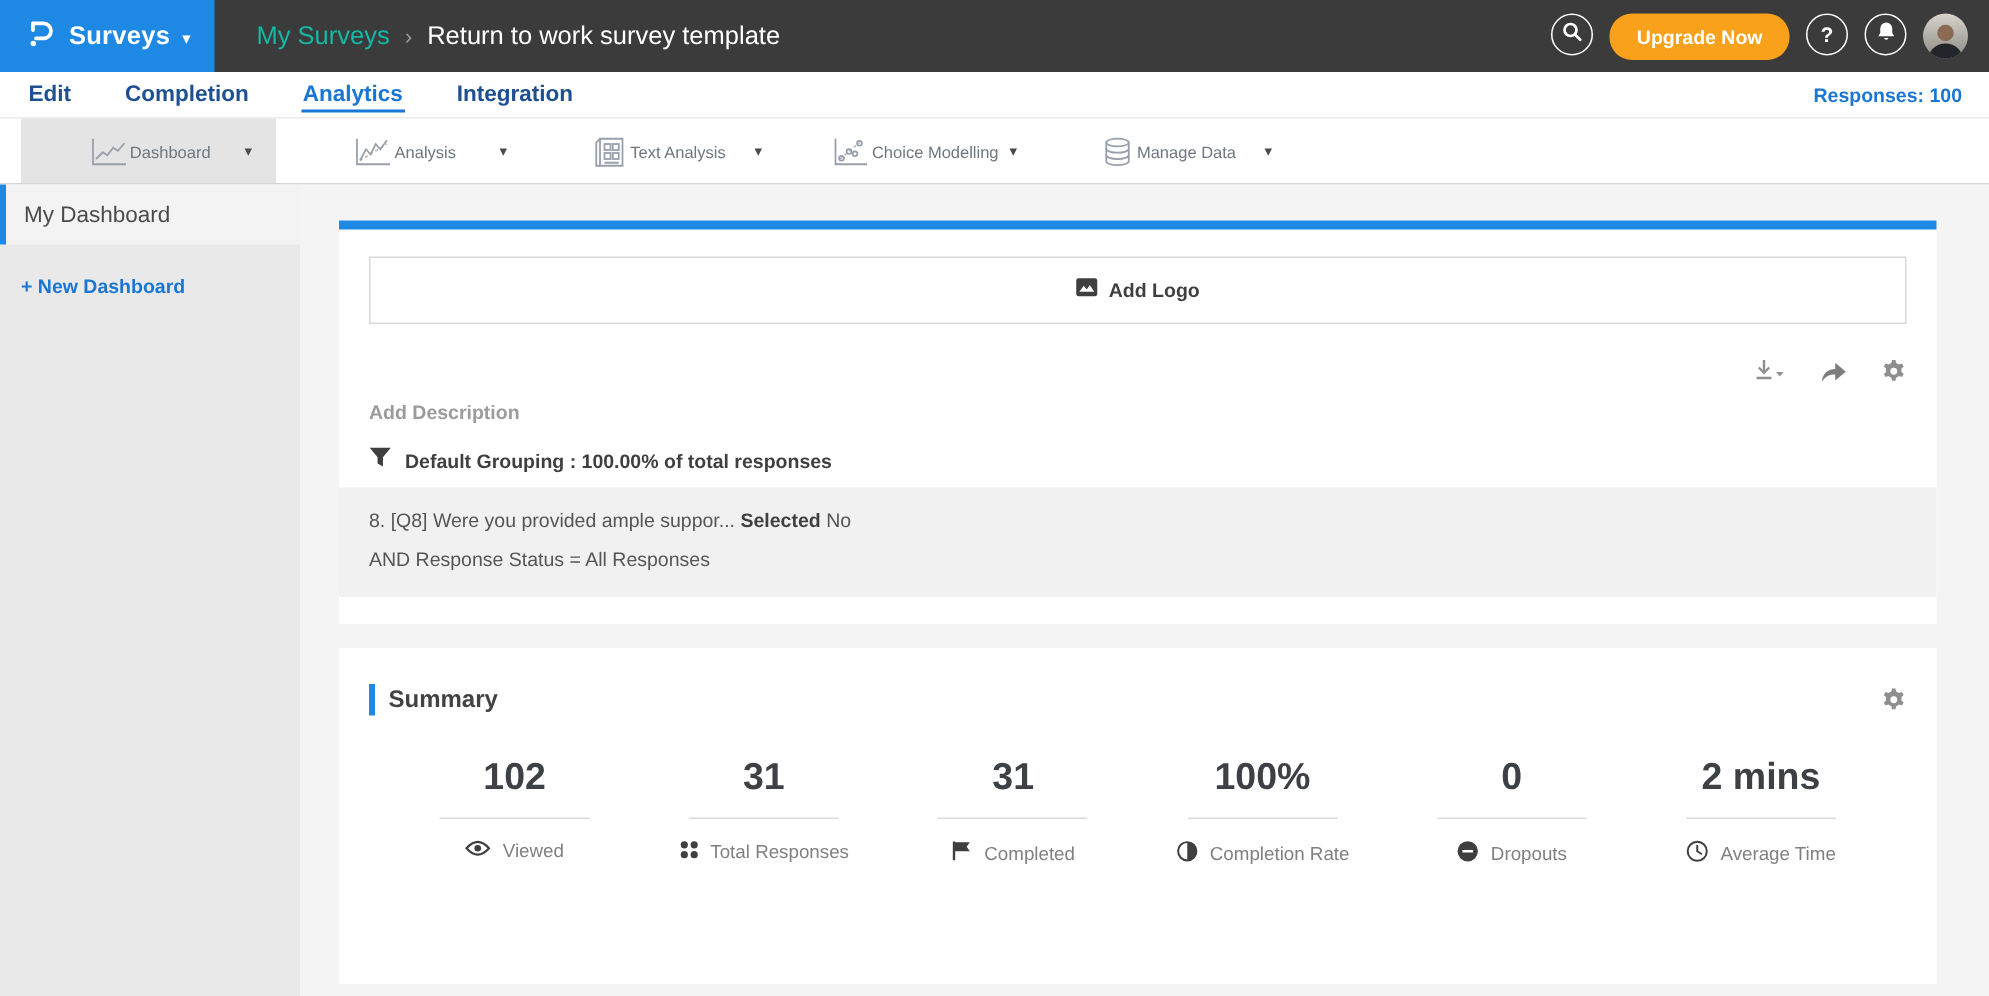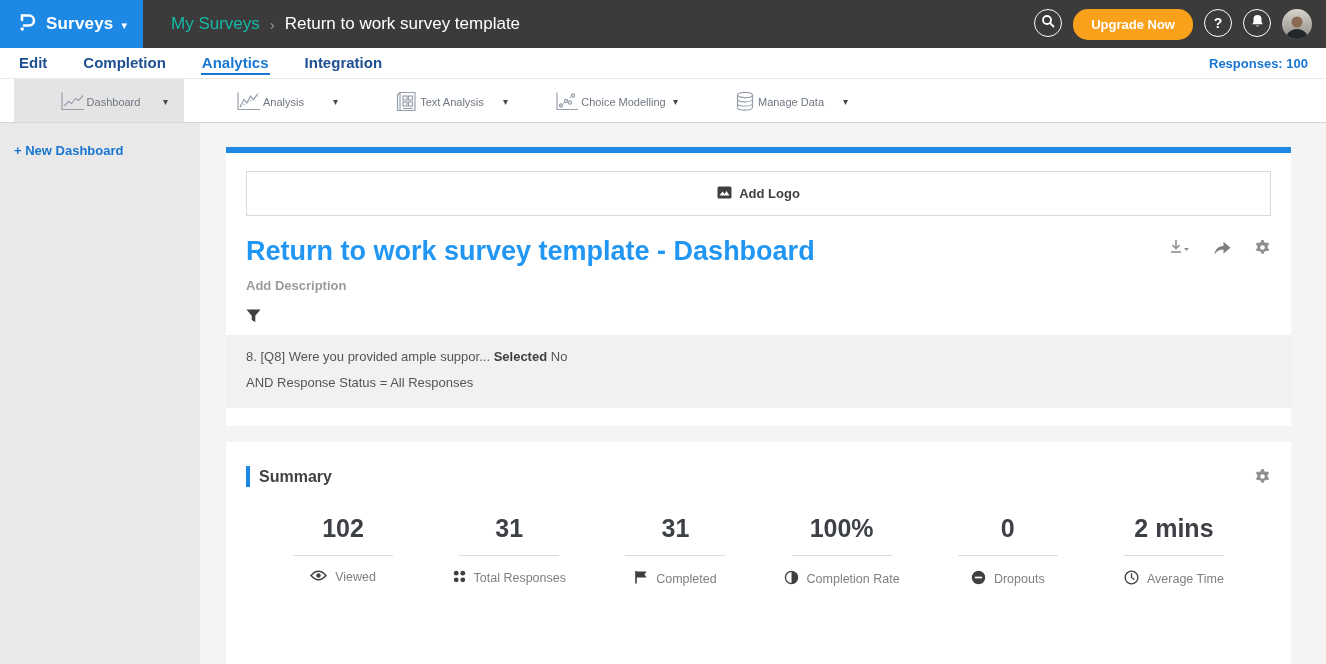--- a/index.html
+++ b/index.html
@@ -205,38 +205,40 @@
             </svg>
         </span>
         <span class="tool-label">Manage Data</span>
       </div>
       <span class="tool-caret">▾</span>
     </div>
   </div>
 
   <div class="bodyrow">
     <div class="sidebar">
+      <div class="side-item">
+        <span>My Dashboard</span>
+      </div>
       <div class="new-dash">+ New Dashboard</div>
     </div>
 
     <div class="content">
 
       <div class="card card1">
         <div class="logo-box">
           <span>
             <svg width="15" height="13" viewBox="0 0 15 13">
                 <rect x="0.5" y="0.5" width="14" height="12" rx="1.5" fill="#3f3f3f"></rect>
                 <path d="M2.5 9.5 L5.5 5.5 L7.5 8 L9.5 5 L12.5 9.5 z" fill="#fff"></path>
               </svg>
           </span>
           <span class="lbl">Add Logo</span>
         </div>
 
         <div class="title-row">
-          <div class="dash-title">Return to work survey template - Dashboard</div>
           <div class="title-icons">
             <span class="tico">
               <svg width="22" height="17" viewBox="0 0 22 17">
                   <g stroke="#8f8f8f" stroke-width="1.6" fill="none">
                     <line x1="7" y1="1" x2="7" y2="9"></line>
                     <path d="M3.5 6 L7 9.6 L10.5 6" fill="none"></path>
                     <line x1="2" y1="13" x2="12" y2="13"></line>
                   </g>
                   <path d="M15 9 h5 l-2.5 3 z" fill="#8f8f8f"></path>
                 </svg>
@@ -256,20 +258,21 @@
         </div>
 
         <div class="add-desc">Add Description</div>
 
         <div class="filter-row">
           <span>
             <svg width="15" height="14" viewBox="0 0 15 14">
                 <path d="M0.5 0.5 H14.5 L9.3 6.8 V13 L5.7 11 V6.8 z" fill="#3f3f3f"></path>
               </svg>
           </span>
+          <span class="ftext">Default Grouping : 100.00% of total responses</span>
         </div>
 
         <div class="filter-box">
           <div class="frule">
             <span>8. [Q8] Were you provided ample suppor...</span>
             <b>Selected</b>
             <span>No</span>
           </div>
           <div class="frule">
             <span>AND Response Status = All Responses</span>

